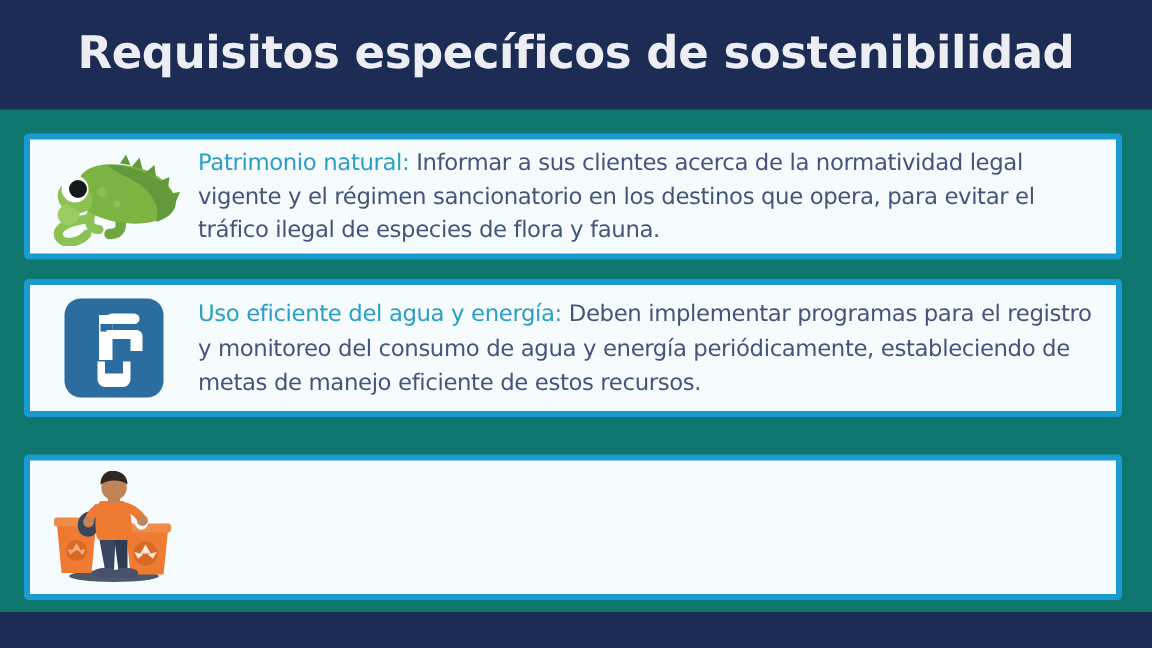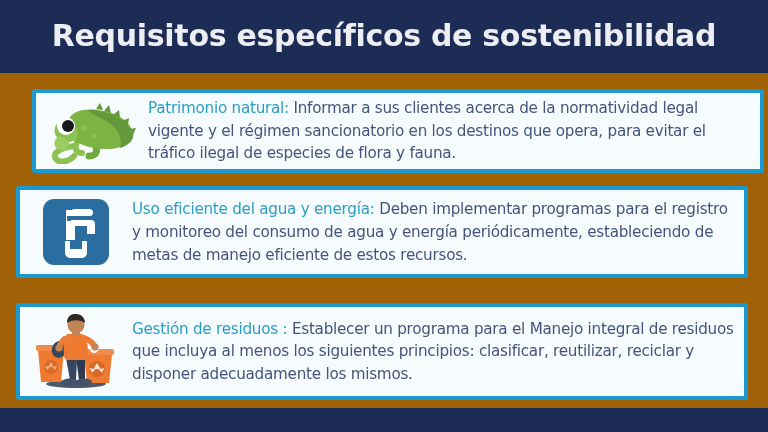--- a/index.html
+++ b/index.html
@@ -12,21 +12,21 @@
     overflow: hidden;
     background: #ffffff;
     font-family: "Liberation Sans", sans-serif;
     position: relative;
   }
   .slide {
     position: absolute;
     inset: 0;
     width: 768px;
     height: 432px;
-    background: #a16207;
+    background: #0f766e;
   }
   
   .header-band {
     position: absolute;
     left: 0; top: 0;
     width: 768px;
     height: 73px;
     background: #1c2c55;
   }
   .header-title {
@@ -53,21 +53,21 @@
   
   .card {
     position: absolute;
     box-sizing: border-box;
     border: 4px solid #1b9ad2;
     background: #f6fbfd;
     border-radius: 3px;
     display: flex;
     align-items: center;
   }
-  #card-1 { left: 32px; top: 89px;  width: 732px; height: 84px; }
+  #card-1 { left: 16px; top: 89px;  width: 732px; height: 84px; }
   #card-2 { left: 16px; top: 186px; width: 732px; height: 92px; }
   #card-3 { left: 16px; top: 303px; width: 732px; height: 97px; }
 
   .card-icon {
     flex: 0 0 auto;
     width: 112px;
     height: 100%;
     display: flex;
     align-items: center;
     justify-content: center;
@@ -185,19 +185,16 @@
         <path d="M58 24 c6 2 9 5 11 9" fill="none" stroke="#ef7b33" stroke-width="6" stroke-linecap="round"></path>
 
         <circle cx="33" cy="34" r="3.6" fill="#c08457"></circle>
         <circle cx="69" cy="33" r="3.6" fill="#c08457"></circle>
 
         <rect x="46" y="14" width="8" height="7" fill="#c08457"></rect>
         <circle cx="50" cy="11" r="8.5" fill="#c08457"></circle>
         <path d="M41 9 c0 -7 5 -10 10 -9 c6 1 8 5 8 9 c-4 -3 -12 -4 -18 0 z" fill="#2f2723"></path>
       </svg>
     </div>
-    <div class="card-text">
-      <span class="card-heading">Gestión de residuos :</span><span> Establecer un programa para el Manejo integral de residuos que incluya al menos los siguientes principios: clasificar, reutilizar, reciclar y disponer adecuadamente los mismos.</span>
-    </div>
   </div>
 
   <div class="footer-band"></div>
 </div>
 
 </body></html>

